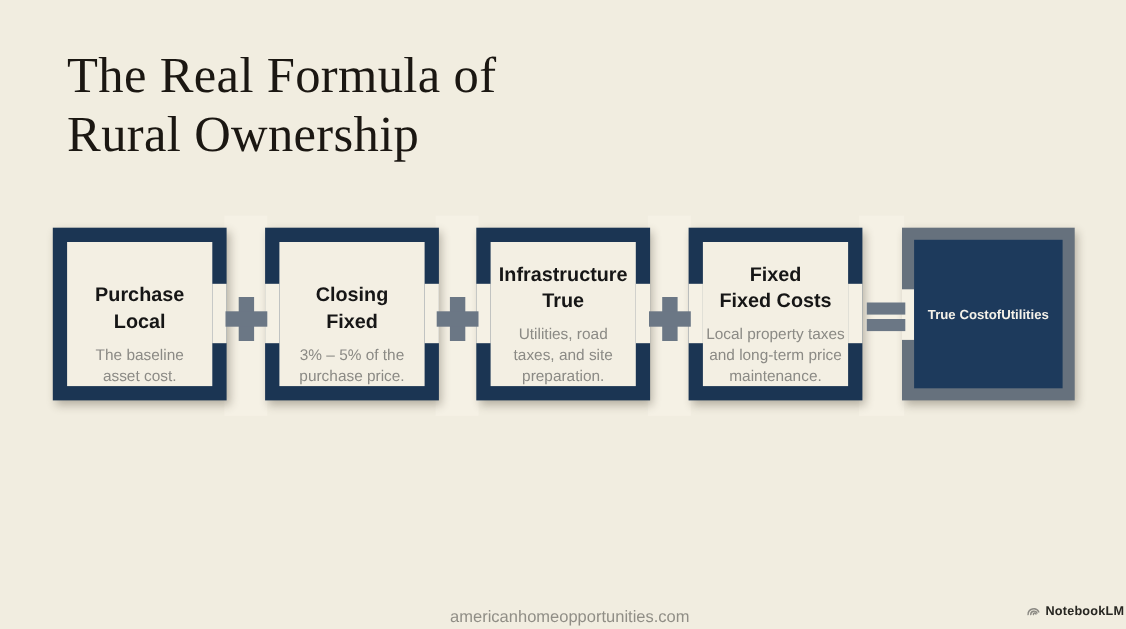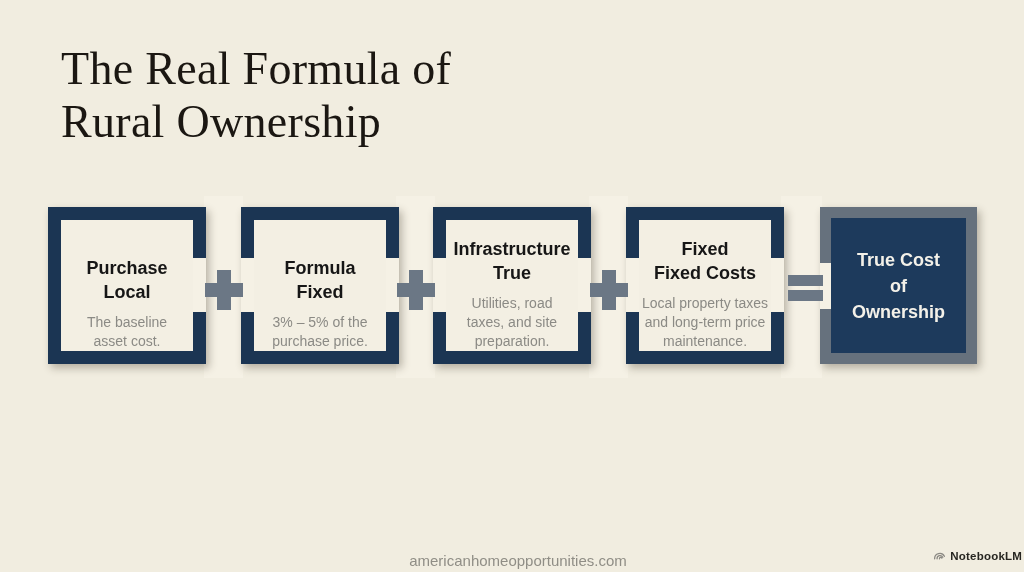--- a/index.html
+++ b/index.html
@@ -89,24 +89,24 @@
     box-shadow:3px 4px 8px rgba(59,49,32,0.33);
     z-index:2;
   }
   .result-notch{
     position:absolute;left:0;top:56px;width:11px;height:46px;
     background:var(--gap-light,#f5f1e5);
   }
   .result-inner{
     position:absolute;inset:11px;
     background:var(--result-fill-navy,#1d3a5c);
-    display:flex;flex-direction:column;
+    display:flex;flex-direction:row;
     align-items:center;justify-content:center;
     text-align:center;
-    font-weight:700;font-size:18px;line-height:26px;
+    font-weight:700;font-size:12px;line-height:26px;
     color:var(--result-text,#f4f1e9);
   }
   .result-inner span{display:block;}
 
   
   .footer-url{
     position:absolute;left:0;right:0;top:536px;
     text-align:center;
     font-size:15px;color:var(--footer-text,#908e86);margin-top:16px;
   }
@@ -142,21 +142,21 @@
         <span>Local</span>
       </div>
       <div class="card-desc w1">The baseline asset cost.</div>
     </div>
     <div class="gap-mask mask-right"></div>
   </div>
 
   <div class="card" style="left:241px;">
     <div class="card-inner">
       <div class="card-title">
-        <span>Formula</span>
+        <span>Closing</span>
         <span>Fixed</span>
       </div>
       <div class="card-desc w2">3% – 5% of the purchase price.</div>
     </div>
     <div class="gap-mask mask-left"></div>
     <div class="gap-mask mask-right"></div>
   </div>
 
   <div class="card" style="left:433px;">
     <div class="card-inner">
@@ -185,21 +185,21 @@
   <div class="plus" style="left:205px;"></div>
   <div class="plus" style="left:397px;"></div>
   <div class="plus" style="left:590px;"></div>
   <div class="equals"></div>
 
   <div class="result-card">
     <div class="result-notch"></div>
     <div class="result-inner">
       <span>True Cost</span>
       <span>of</span>
-      <span>Ownership</span>
+      <span>Utilities</span>
     </div>
   </div>
 
   <div class="footer-url">americanhomeopportunities.com</div>
 
   <div class="brand">
     <svg width="13" height="13" viewBox="0 0 24 24" fill="none" stroke="#8b8983" stroke-width="2.4" stroke-linecap="round">
       <path d="M3 18 a 9.5 9.5 0 0 1 18 -4.5"></path>
       <path d="M7.5 18 a 5.5 5.5 0 0 1 10.5 -2.6"></path>
       <path d="M12 18 a 2.2 2.2 0 0 1 4.3 -1"></path>

